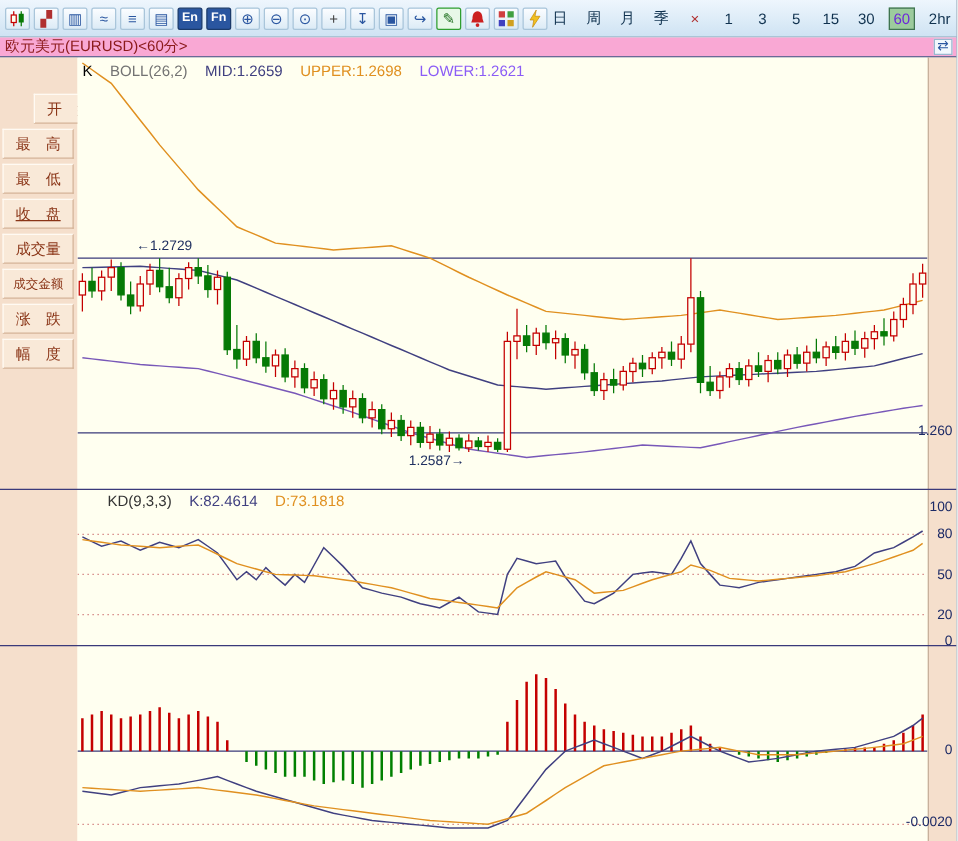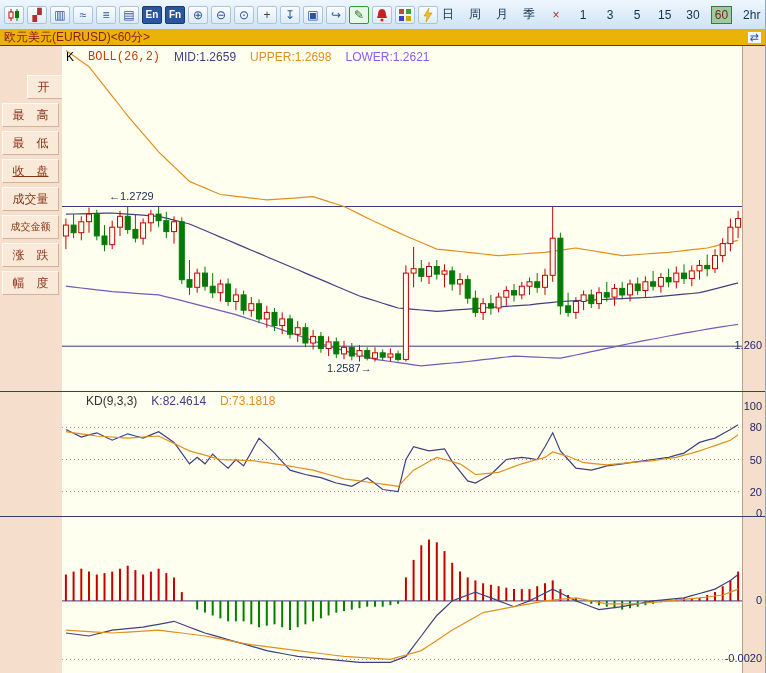--- a/index.html
+++ b/index.html
@@ -6,23 +6,23 @@
   #app{position:relative;width:766px;height:673px;font-family:"Liberation Sans",sans-serif;overflow:hidden;background:#fffff0;border-right:1px solid #8ea6c0;box-sizing:border-box;}
   
   #toolbar{position:absolute;left:0;top:0;width:766px;height:30px;background:linear-gradient(#eef6fd,#cfe3f3);border-bottom:1px solid #93b4cd;display:flex;align-items:center;padding:0 4px;box-sizing:border-box;}
   #toolbar-icons{display:flex;align-items:center;gap:3px;}
   .tb-icon{width:20px;height:18px;display:flex;align-items:center;justify-content:center;font-size:12px;line-height:1;border:1px solid #a9c5da;border-radius:2px;background:linear-gradient(#fbfdff,#dcebf6);cursor:pointer;box-sizing:border-box;}
   .tb-icon.sel{border-color:#2f9e2f;background:#e8f8e8;}
   .tb-icon.btn{background:#2a56a0;border-color:#1a3a6a;}
   .tb-icon.btn span{color:#fff;font-size:10px;font-weight:bold;}
   #toolbar-periods{margin-left:auto;display:flex;align-items:center;gap:7px;padding-right:6px;}
   .tb-period{min-width:12px;text-align:center;font-size:12px;color:#10324f;cursor:pointer;padding:1px 3px;border:1px solid transparent;}
-  .tb-period.sel{background:#9ccb9d;border:1px solid #3f7351;color:#7f1d1d;}
+  .tb-period.sel{background:#9ccb9d;border:1px solid #3f7351;color:#6d28d9;}
   
-  #titlebar{position:absolute;left:0;top:30px;width:766px;height:15px;background:#eab308;display:flex;align-items:center;padding:0 4px;box-sizing:border-box;}
+  #titlebar{position:absolute;left:0;top:30px;width:766px;height:15px;background:#f9a8d4;display:flex;align-items:center;padding:0 4px;box-sizing:border-box;}
   #title-text{font-size:12px;color:#8b1a1a;}
   #titlebar-icon{margin-left:auto;font-size:11px;color:#2a56a0;border:1px solid #9ab8d0;background:#f2f8fd;padding:0 2px;line-height:11px;cursor:pointer;}
   
   #workspace{position:absolute;left:0;top:45px;width:766px;height:628px;background:#fffff0;border-top:1px solid #3a3a7a;box-sizing:border-box;}
   #left-gutter{position:absolute;left:0;top:0;width:62px;height:628px;background:#f5dfcc;}
   #right-gutter{position:absolute;left:742px;top:0;width:24px;height:628px;background:#f5dfcc;border-left:1px solid #b9a28c;box-sizing:border-box;}
   #main-chart{position:absolute;left:62px;top:0;background:#fffff0;}
   #kd-chart{position:absolute;left:62px;top:345px;background:#fffff0;}
   #macd-chart{position:absolute;left:62px;top:470px;background:#fffff0;}
   .hsep{position:absolute;left:0;width:766px;height:1px;background:#3a3a7a;z-index:5;}
@@ -421,21 +421,21 @@
         <line x1="645.2" x2="645.2" y1="84.9" y2="79.0" stroke="#c40000" stroke-width="2"></line>
         <line x1="653.0" x2="653.0" y1="84.9" y2="76.1" stroke="#c40000" stroke-width="2"></line>
         <line x1="660.7" x2="660.7" y1="84.9" y2="70.2" stroke="#c40000" stroke-width="2"></line>
         <line x1="668.4" x2="668.4" y1="84.9" y2="64.4" stroke="#c40000" stroke-width="2"></line>
         <line x1="676.1" x2="676.1" y1="84.9" y2="55.6" stroke="#c40000" stroke-width="2"></line>
         <polyline points="3.9,117.0 11.6,118.0 19.3,119.0 27.0,120.0 34.8,118.0 42.5,116.1 50.2,114.1 58.0,113.4 65.7,112.6 73.4,111.9 81.1,111.2 88.9,109.7 96.6,108.3 104.3,106.8 112.0,105.3 119.8,108.3 127.5,111.2 135.2,114.1 143.0,117.0 150.7,119.2 158.4,121.4 166.1,123.6 173.9,125.8 181.6,128.0 189.3,130.2 197.0,132.4 204.8,134.6 212.5,136.1 220.2,137.5 228.0,139.0 235.7,140.4 243.4,141.2 251.1,141.9 258.9,142.6 266.6,143.4 274.3,144.1 282.0,144.8 289.8,145.6 297.5,146.3 305.2,146.3 313.0,146.3 320.7,146.3 328.4,146.3 336.1,143.4 343.9,140.4 351.6,130.2 359.3,120.0 367.0,109.7 374.8,99.5 382.5,92.2 390.2,84.9 398.0,81.9 405.7,79.0 413.4,76.1 421.1,79.0 428.9,81.9 436.6,84.9 444.3,87.8 452.0,90.7 459.8,87.8 467.5,84.9 475.2,81.0 483.0,77.0 490.7,73.1 498.4,77.0 506.1,81.0 513.9,84.9 521.6,87.8 529.3,90.7 537.0,93.6 544.8,92.7 552.5,91.7 560.2,90.7 568.0,89.2 575.7,87.8 583.4,86.3 591.1,84.9 598.9,84.1 606.6,83.4 614.3,82.7 622.0,81.9 629.8,79.7 637.5,77.5 645.2,75.3 653.0,73.1 660.7,68.8 668.4,64.4 676.1,58.5" fill="none" stroke="#404080" stroke-width="1.2"></polyline>
         <polyline points="3.9,114.1 11.6,114.6 19.3,115.1 27.0,115.6 34.8,116.1 42.5,116.5 50.2,117.0 58.0,116.5 65.7,116.1 73.4,115.6 81.1,115.1 88.9,114.6 96.6,114.1 104.3,115.1 112.0,116.1 119.8,117.0 127.5,118.0 135.2,119.0 143.0,120.0 150.7,121.4 158.4,122.9 166.1,124.4 173.9,125.8 181.6,127.3 189.3,128.7 197.0,129.7 204.8,130.7 212.5,131.7 220.2,132.6 228.0,133.6 235.7,134.6 243.4,135.6 251.1,136.5 258.9,137.5 266.6,138.5 274.3,139.5 282.0,140.4 289.8,140.9 297.5,141.4 305.2,141.9 313.0,142.4 320.7,142.9 328.4,143.4 336.1,141.2 343.9,139.0 351.6,136.8 359.3,134.6 367.0,129.5 374.8,124.4 382.5,119.2 390.2,114.1 398.0,109.7 405.7,105.3 413.4,100.9 421.1,96.6 428.9,95.1 436.6,93.6 444.3,92.2 452.0,90.7 459.8,89.2 467.5,87.8 475.2,86.3 483.0,84.9 490.7,84.1 498.4,83.4 506.1,82.7 513.9,81.9 521.6,83.4 529.3,84.9 537.0,86.3 544.8,87.8 552.5,87.8 560.2,87.8 568.0,87.8 575.7,87.8 583.4,87.0 591.1,86.3 598.9,85.6 606.6,84.9 614.3,84.1 622.0,83.4 629.8,82.7 637.5,81.9 645.2,81.0 653.0,80.0 660.7,79.0 668.4,76.1 676.1,73.1" fill="none" stroke="#e09020" stroke-width="1.2"></polyline>
       </svg>
     <div id="main-header" class="chart-header" style="top:4px">
         <span style="color: rgb(0, 0, 0);">K</span>
-        <span style="color: #c2410c; font-family: Liberation Mono, monospace;">BOLL(26,2)</span>
+        <span style="color: #737373;">BOLL(26,2)</span>
         <span style="color: rgb(64, 64, 128);">MID:1.2659</span>
         <span style="color: rgb(224, 144, 32);">UPPER:1.2698</span>
         <span style="color: #8b5cf6; text-align: right;">LOWER:1.2621</span>
       </div>
     <div id="kd-header" class="chart-header" style="top:348px">
         <span style="color: rgb(51, 51, 51); margin-left: 20px;">KD(9,3,3)</span>
         <span style="color: rgb(64, 64, 128);">K:82.4614</span>
         <span style="color: rgb(224, 144, 32);">D:73.1818</span>
       </div>
     <div class="hsep" style="top:345px"></div>

